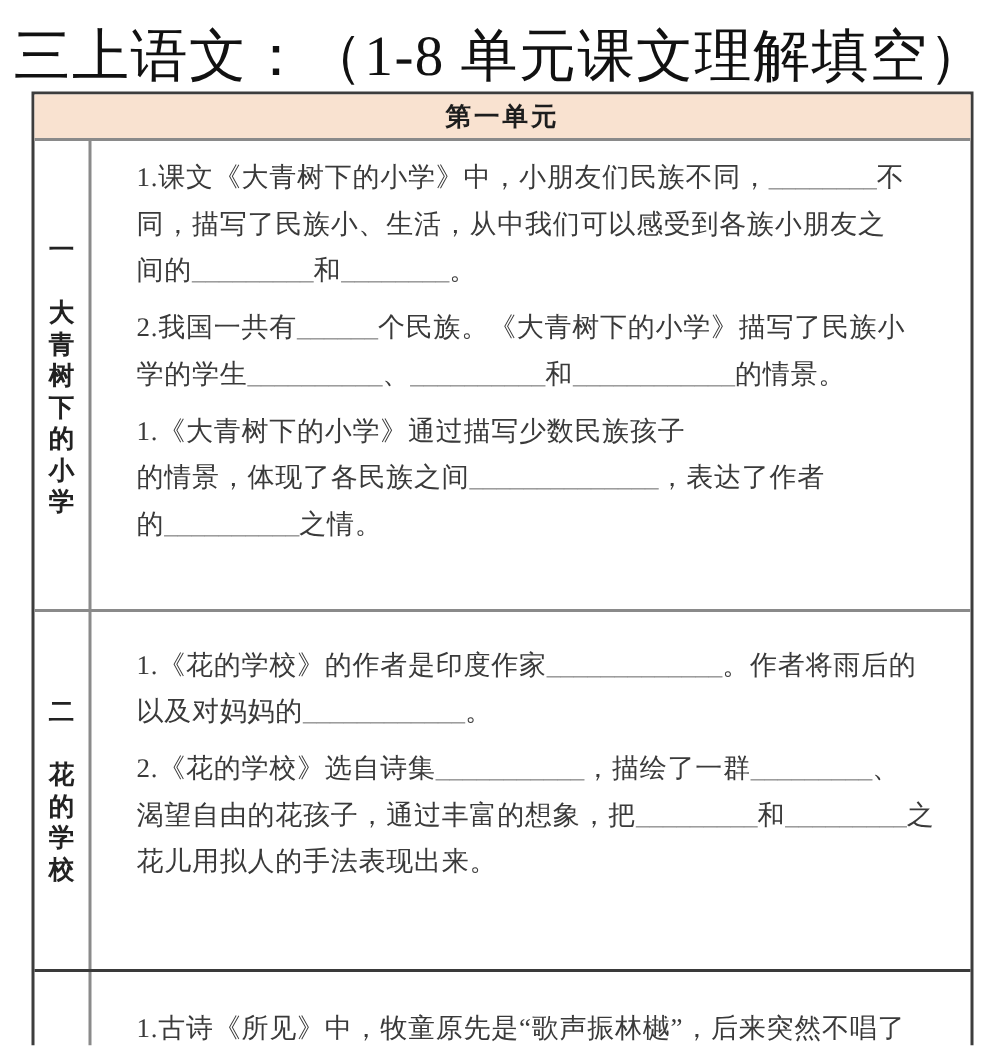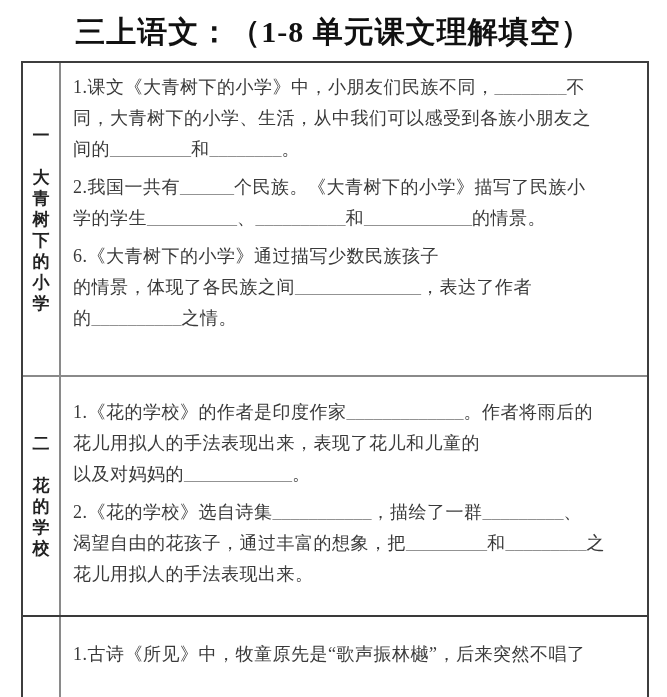--- a/index.html
+++ b/index.html
@@ -15,22 +15,22 @@
     overflow: hidden;
     background: #ffffff;
   }
   .title {
     margin: 0;
     position: absolute;
     top: 12px;
     left: 0;
     width: 667px;
     text-align: center;
-    font-size: 30px;
-    font-weight: bold;
+    font-size: 38px;
+    font-weight: normal;
     letter-spacing: 1px;
     color: #111111;
     white-space: nowrap;
   }
   .unit-table {
     position: absolute;
     left: 21px;
     top: 61px;
     width: 628px;
     height: 700px; 
@@ -70,21 +70,21 @@
     white-space: pre-line;
     font-size: 17px;
     font-weight: bold;
     line-height: 21px;
     color: #222222;
     flex-shrink: 0;
   }
   .content-cell {
     flex: 1;
     box-sizing: border-box;
-    padding: 9px 10px 0 12px;
+    padding: 9px 10px 0 30px;
     overflow: hidden;
   }
   .rows .row:nth-child(2) .content-cell { padding-top: 20px; }
   .rows .row:nth-child(3) .content-cell { padding-top: 22px; }
   .question { margin: 0 0 7px 0; }
   .line {
     font-size: 18px;
     line-height: 31px;
     letter-spacing: 0.5px;
     color: var(--text, #3a3a3a);
@@ -94,59 +94,59 @@
     color: var(--blank, #8f8f8f);
     letter-spacing: 0;
   }
 </style>
 </head>
 <body>
 
 <div class="page">
   <h1 class="title">三上语文：（1-8 单元课文理解填空）</h1>
   <div class="unit-table">
+    <div class="unit-header">第一单元</div>
     <div class="rows">
         <div class="row">
           <div class="label-cell">一
 
 大
 青
 树
 下
 的
 小
 学</div>
           <div class="content-cell">
             <div class="question">
               <div class="line">1.课文《大青树下的小学》中，小朋友们民族不同，<span class="blank">________</span>不</div>
-              <div class="line">同，大青树下的小学、生活，从中我们可以感受到各族小朋友之</div>
+              <div class="line">同，描写了民族小、生活，从中我们可以感受到各族小朋友之</div>
               <div class="line">间的<span class="blank">_________</span>和<span class="blank">________</span>。</div>
             </div>
             <div class="question">
               <div class="line">2.我国一共有<span class="blank">______</span>个民族。《大青树下的小学》描写了民族小</div>
               <div class="line">学的学生<span class="blank">__________</span>、<span class="blank">__________</span>和<span class="blank">____________</span>的情景。</div>
             </div>
             <div class="question">
-              <div class="line">6.《大青树下的小学》通过描写少数民族孩子</div>
+              <div class="line">1.《大青树下的小学》通过描写少数民族孩子</div>
               <div class="line">的情景，体现了各民族之间<span class="blank">______________</span>，表达了作者</div>
               <div class="line">的<span class="blank">__________</span>之情。</div>
             </div>
           </div>
         </div>
         <div class="row">
           <div class="label-cell">二
 
 花
 的
 学
 校</div>
           <div class="content-cell">
             <div class="question">
               <div class="line">1.《花的学校》的作者是印度作家<span class="blank">_____________</span>。作者将雨后的</div>
-              <div class="line">花儿用拟人的手法表现出来，表现了花儿和儿童的</div>
               <div class="line">以及对妈妈的<span class="blank">____________</span>。</div>
             </div>
             <div class="question">
               <div class="line">2.《花的学校》选自诗集<span class="blank">___________</span>，描绘了一群<span class="blank">_________</span>、</div>
               <div class="line">渴望自由的花孩子，通过丰富的想象，把<span class="blank">_________</span>和<span class="blank">_________</span>之</div>
               <div class="line">花儿用拟人的手法表现出来。</div>
             </div>
           </div>
         </div>
         <div class="row">

